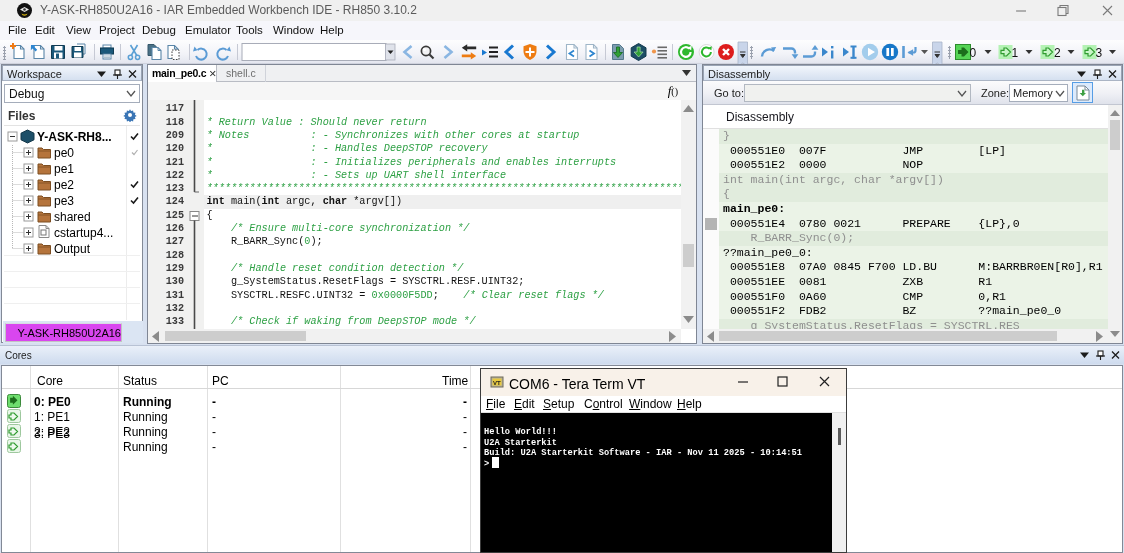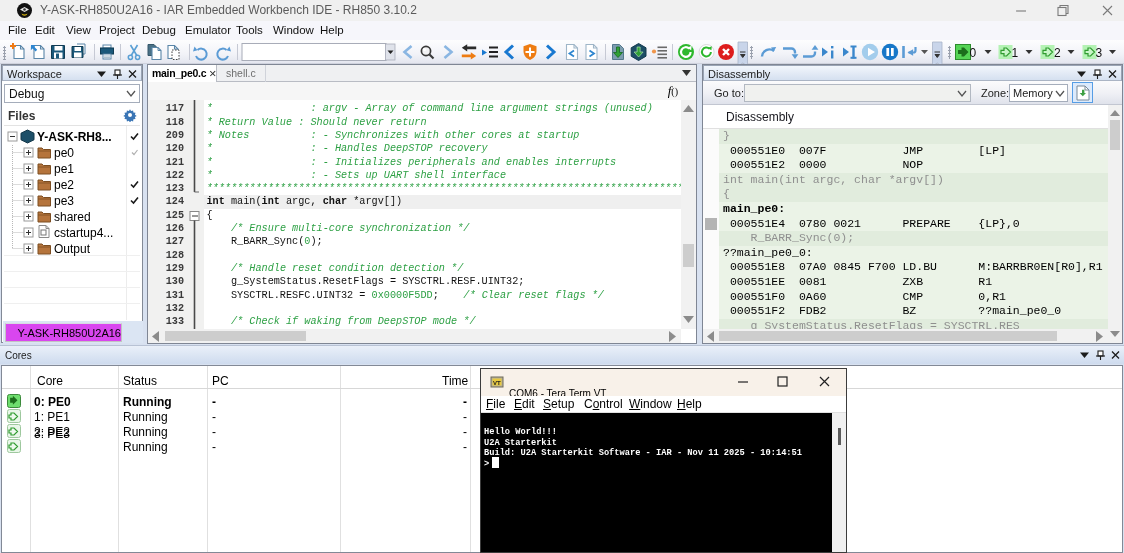--- a/index.html
+++ b/index.html
@@ -503,21 +503,20 @@
     <div class="ln" style="top:188.55px;">131</div>
     <div class="ln" style="top:201.85px;">132</div>
     <div class="ln" style="top:215.15px;">133</div>
     <svg style="position:absolute;left:41px;top:0;" width="16" height="229">
       <line x1="5.5" y1="0" x2="5.5" y2="92" stroke="#4a4a4a" stroke-width="1.6"></line>
       <line x1="5.5" y1="92" x2="10" y2="92" stroke="#666"></line>
       <rect x="1" y="111.5" width="9" height="9" fill="#fff" stroke="#888"></rect>
       <line x1="3" y1="116" x2="9" y2="116" stroke="#333"></line>
       <line x1="5.5" y1="120.5" x2="5.5" y2="229" stroke="#4a4a4a" stroke-width="1.6"></line>
     </svg>
-    <div class="cl" style="top:2.35px;  left:58.5px;"><span class="cm">*                : argv - Array of command line argument strings (unused)</span></div>
     <div class="cl" style="top:15.65px; left:58.5px;"><span class="cm">* Return Value : Should never return</span></div>
     <div class="cl" style="top:28.95px; left:58.5px;"><span class="cm">* Notes          : - Synchronizes with other cores at startup</span></div>
     <div class="cl" style="top:42.25px; left:58.5px;"><span class="cm">*                : - Handles DeepSTOP recovery</span></div>
     <div class="cl" style="top:55.55px; left:58.5px;"><span class="cm">*                : - Initializes peripherals and enables interrupts</span></div>
     <div class="cl" style="top:68.85px; left:58.5px;"><span class="cm">*                : - Sets up UART shell interface</span></div>
     <div class="cl" style="top:82.15px; left:58.5px;"><span class="cm">******************************************************************************</span></div>
     <div class="cl" style="top:95.45px; left:58.5px;"><span class="kw">int</span> main(<span class="kw">int</span> argc, <span class="kw">char</span> *argv[])</div>
     <div class="cl" style="top:108.75px;left:58.5px;">{</div>
     <div class="cl" style="top:122.05px;left:58.5px;">    <span class="cm">/* Ensure multi-core synchronization */</span></div>
     <div class="cl" style="top:135.35px;left:58.5px;">    R_BARR_Sync(<span class="num">0</span>);</div>
@@ -670,21 +669,21 @@
     <g fill="#eef9ee" stroke="#2f9b2f" stroke-width="1.2">
       <path d="M4 18.5 h3 l3.5 3.5 l-3.5 3.5 h-3 v-2 h-2 v-3 h2 z" transform="translate(0,0.5)"></path>
       <path d="M4 33.5 h3 l3.5 3.5 l-3.5 3.5 h-3 v-2 h-2 v-3 h2 z" transform="translate(0,0.5)"></path>
       <path d="M4 48.5 h3 l3.5 3.5 l-3.5 3.5 h-3 v-2 h-2 v-3 h2 z" transform="translate(0,0.5)"></path>
     </g>
   </svg>
 </div>
 
 <div class="abs" id="tt">
   <div class="abs" id="tthead">
-    <span style="position:absolute;left:28px;top:7px;font-size:10px;margin-top:12px;">COM6 - Tera Term VT</span>
+    <span style="position:absolute;left:28px;top:7px;font-size:14px;">COM6 - Tera Term VT</span>
     <svg style="position:absolute;left:9px;top:7px;" width="14" height="14" viewBox="0 0 14 14">
       <rect x="1" y="1" width="12" height="10" fill="#b9b29a" stroke="#6e6a58" stroke-width="1"></rect>
       <rect x="2.5" y="2.5" width="9" height="7" fill="#e8c93e"></rect>
       <text x="3" y="8.5" font-size="6" font-weight="bold" fill="#222">VT</text>
     </svg>
     <svg style="position:absolute;right:10px;top:6px;" width="100" height="14" viewBox="0 0 100 14">
       <line x1="2" y1="7" x2="12" y2="7" stroke="#222" stroke-width="1.2"></line>
       <rect x="42" y="2" width="9" height="9" fill="none" stroke="#222" stroke-width="1.2"></rect>
       <path d="M84 2 l9 9 M93 2 l-9 9" stroke="#222" stroke-width="1.2"></path>
     </svg>

